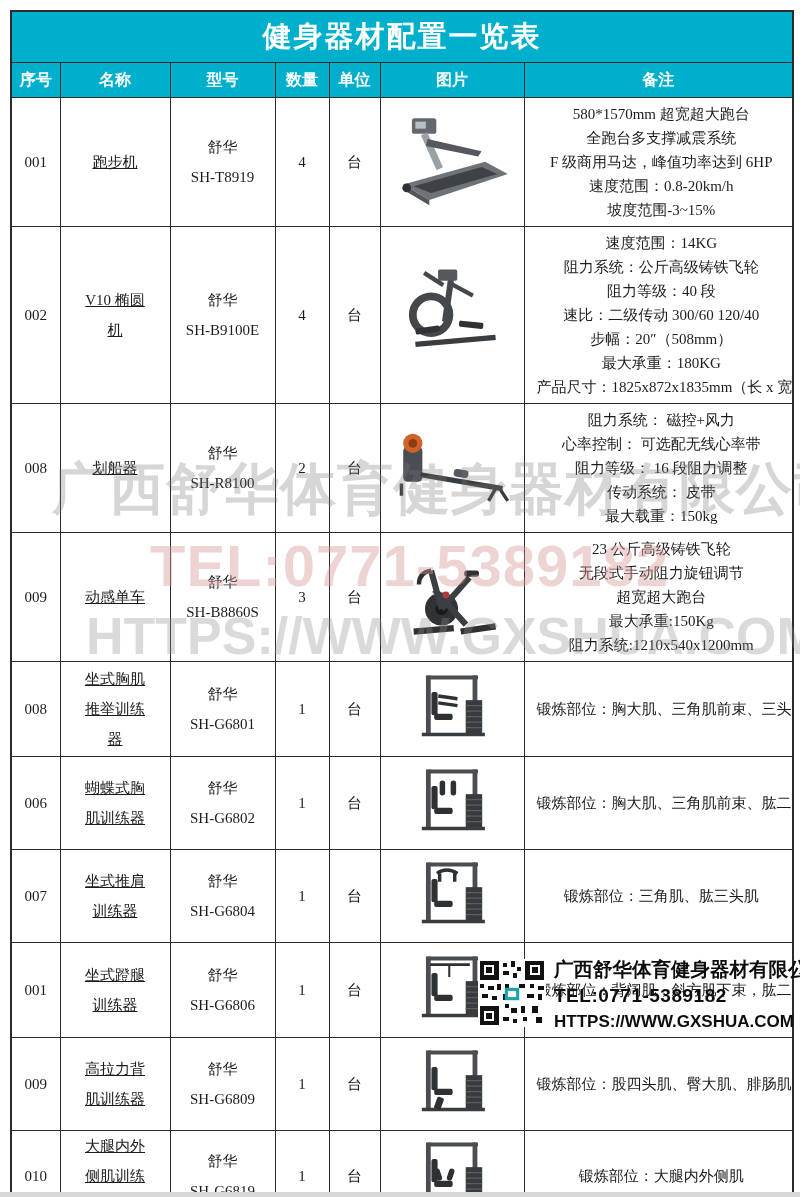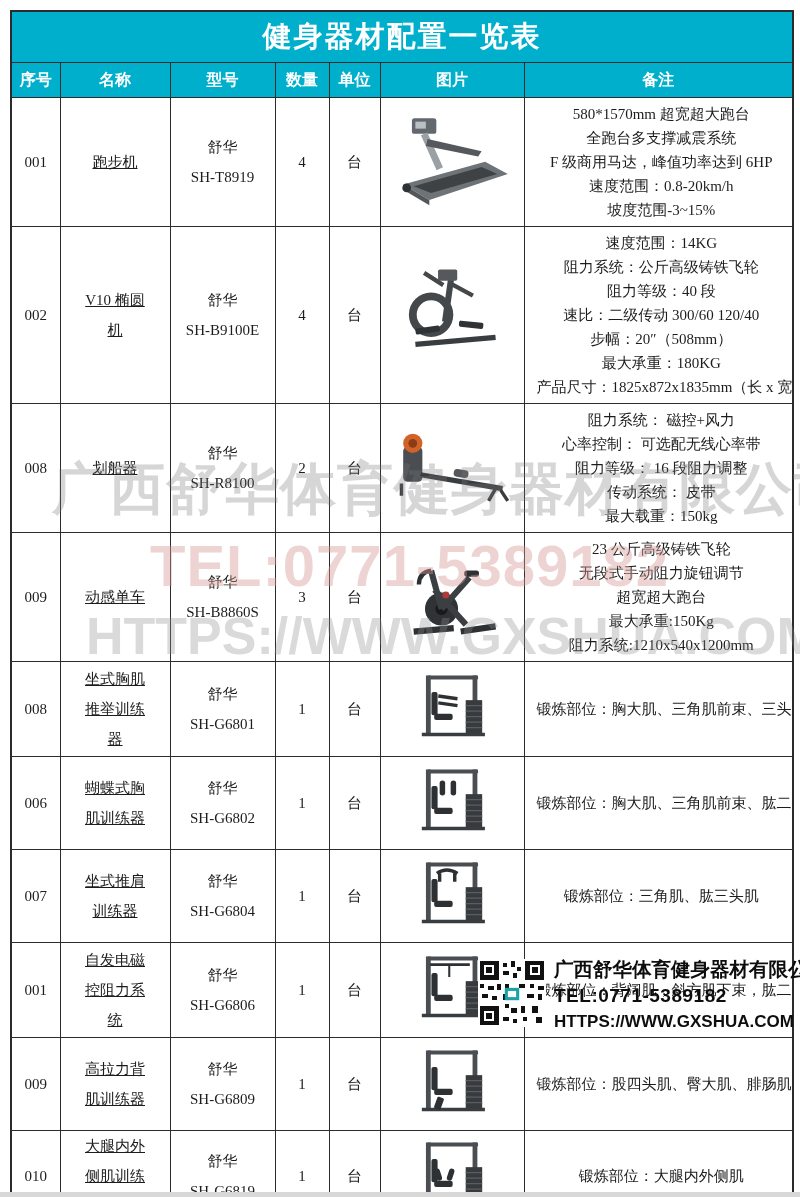--- a/index.html
+++ b/index.html
@@ -342,21 +342,21 @@
               <use href="#sym-shoulder-press"></use>
             </svg>
       </td>
       <td class="remarks-cell">
         <div>锻炼部位：三角肌、肱三头肌</div>
       </td>
     </tr>
 
     <tr class="r8">
       <td>001</td>
-      <td class="name-cell">自发电磁控阻力系统</td>
+      <td class="name-cell">坐式蹬腿训练器</td>
       <td class="model-cell">
         <div>舒华</div>
         <div>SH-G6806</div>
       </td>
       <td>1</td>
       <td>台</td>
       <td class="img-cell">
         <svg class="img-sm" viewBox="0 0 140 112">
               <use href="#sym-lat-pulldown"></use>
             </svg>

